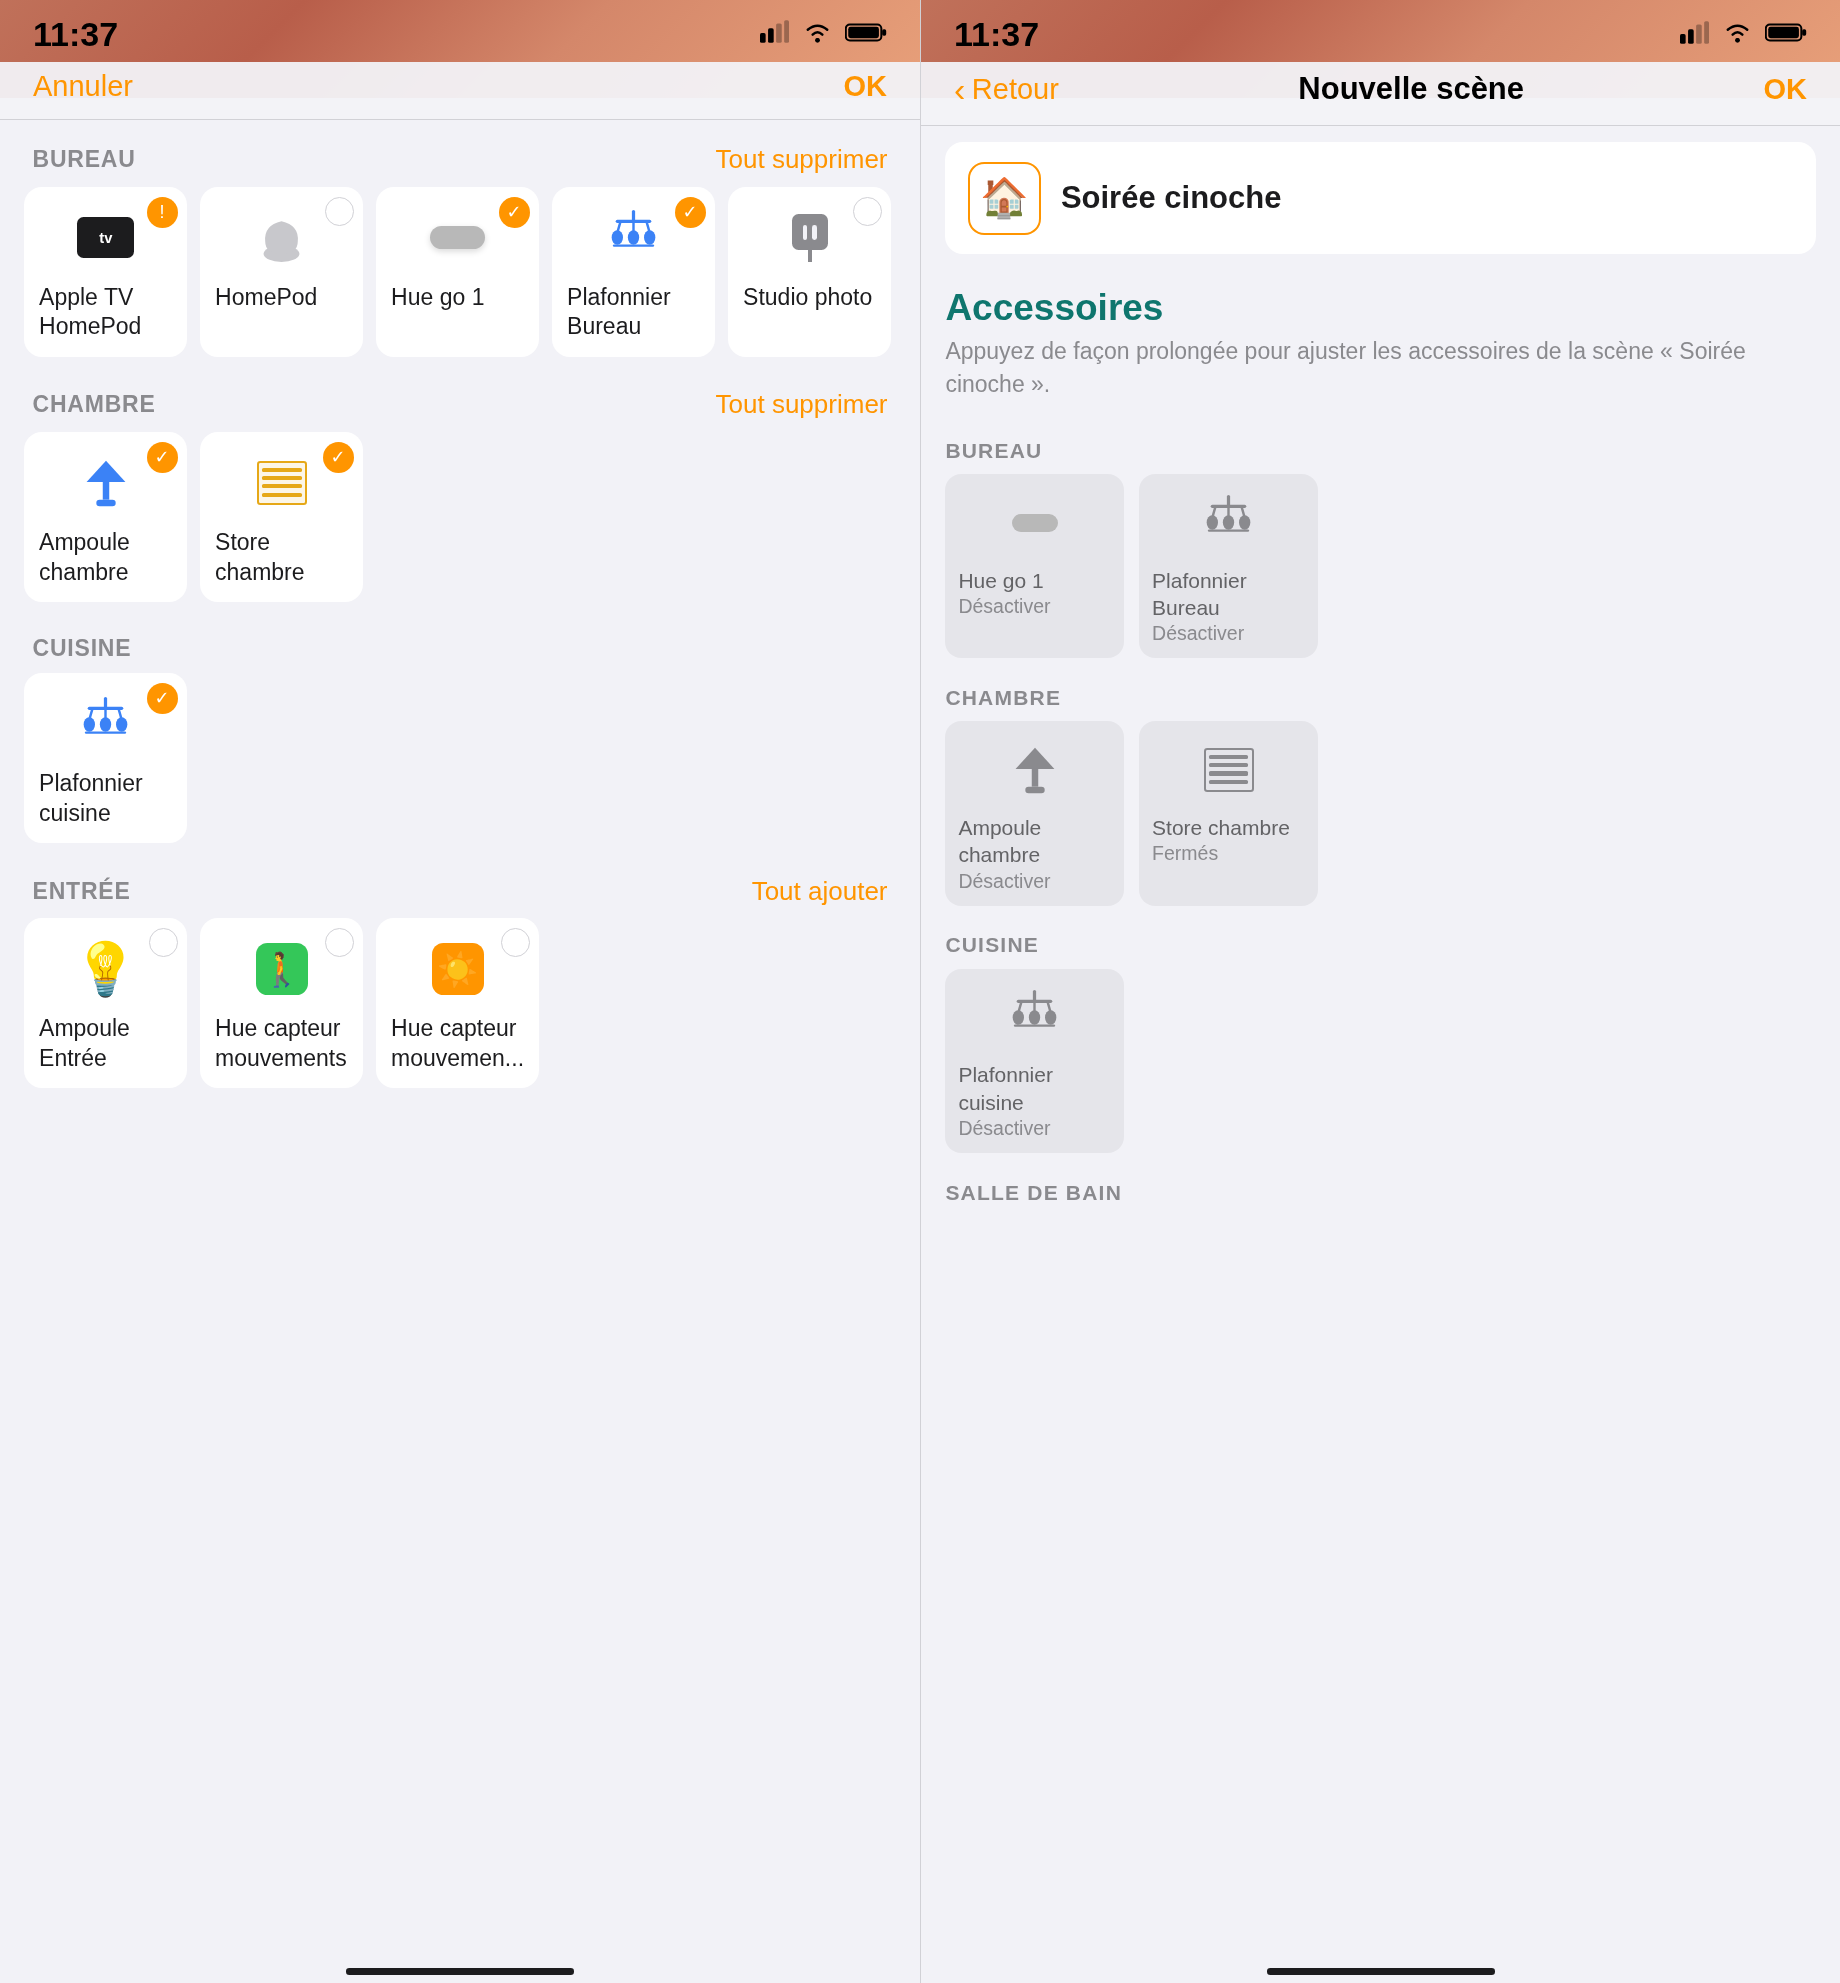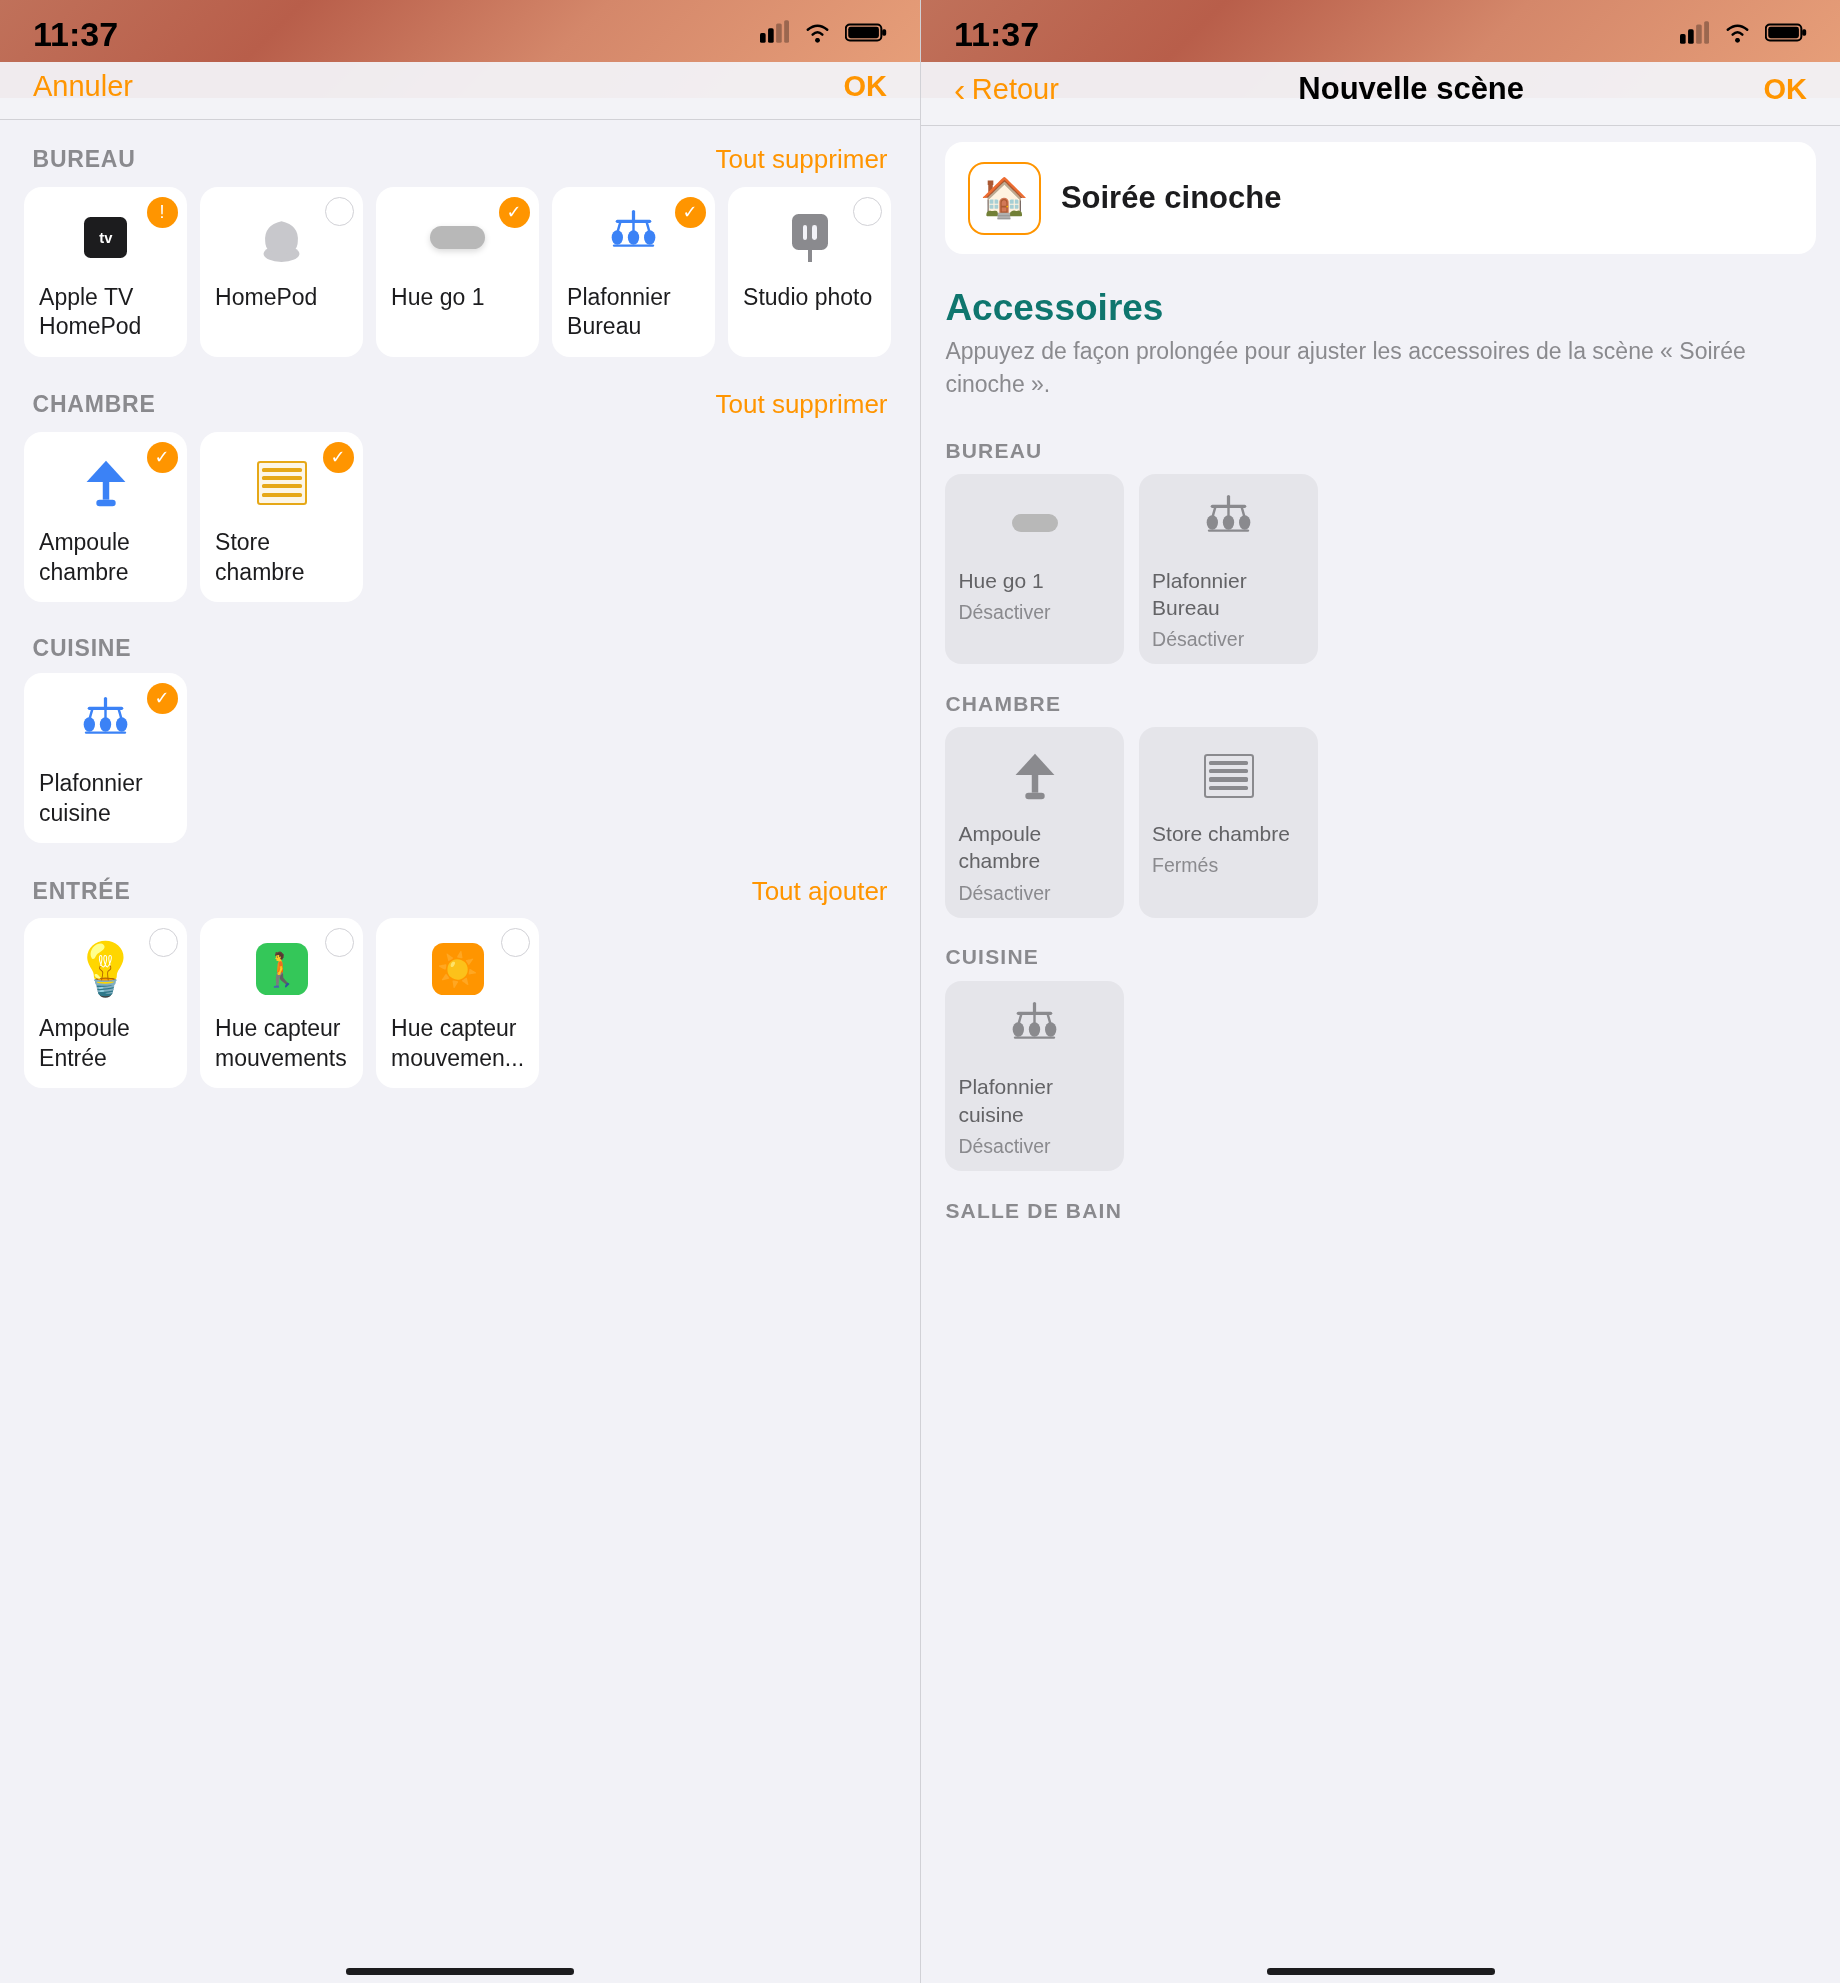--- a/index.html
+++ b/index.html
@@ -185,21 +185,21 @@
     }
     .selection-badge.unselected {
       background: transparent;
       border: 1.6px solid #d1d1d6;
       width: 29px;
       height: 29px;
     }
 
     
     .icon-appletv {
-      width: 43px;
+      width: 57px;
       height: 41px;
       background: #1c1c1e;
       border-radius: 6.5px;
       display: flex;
       align-items: center;
       justify-content: center;
     }
     .icon-appletv-text {
       color: #fff;
       font-size: 14.7px;
@@ -307,21 +307,21 @@
     }
     .right-card-label {
       font-size: 21px;
       font-weight: 500;
       color: #636366;
       line-height: 1.3;
     }
     .right-card-status {
       font-size: 19.5px;
       color: #8a8a8e;
-      margin-top: 7px;
+      margin-top: 1px;
     }
 
     
     .hue-disk {
       width: 55px;
       height: 23px;
       background: #b8b8b8;
       border-radius: 28px;
       box-shadow: 0 2.4px 6.5px rgba(0,0,0,0.15);
     }

